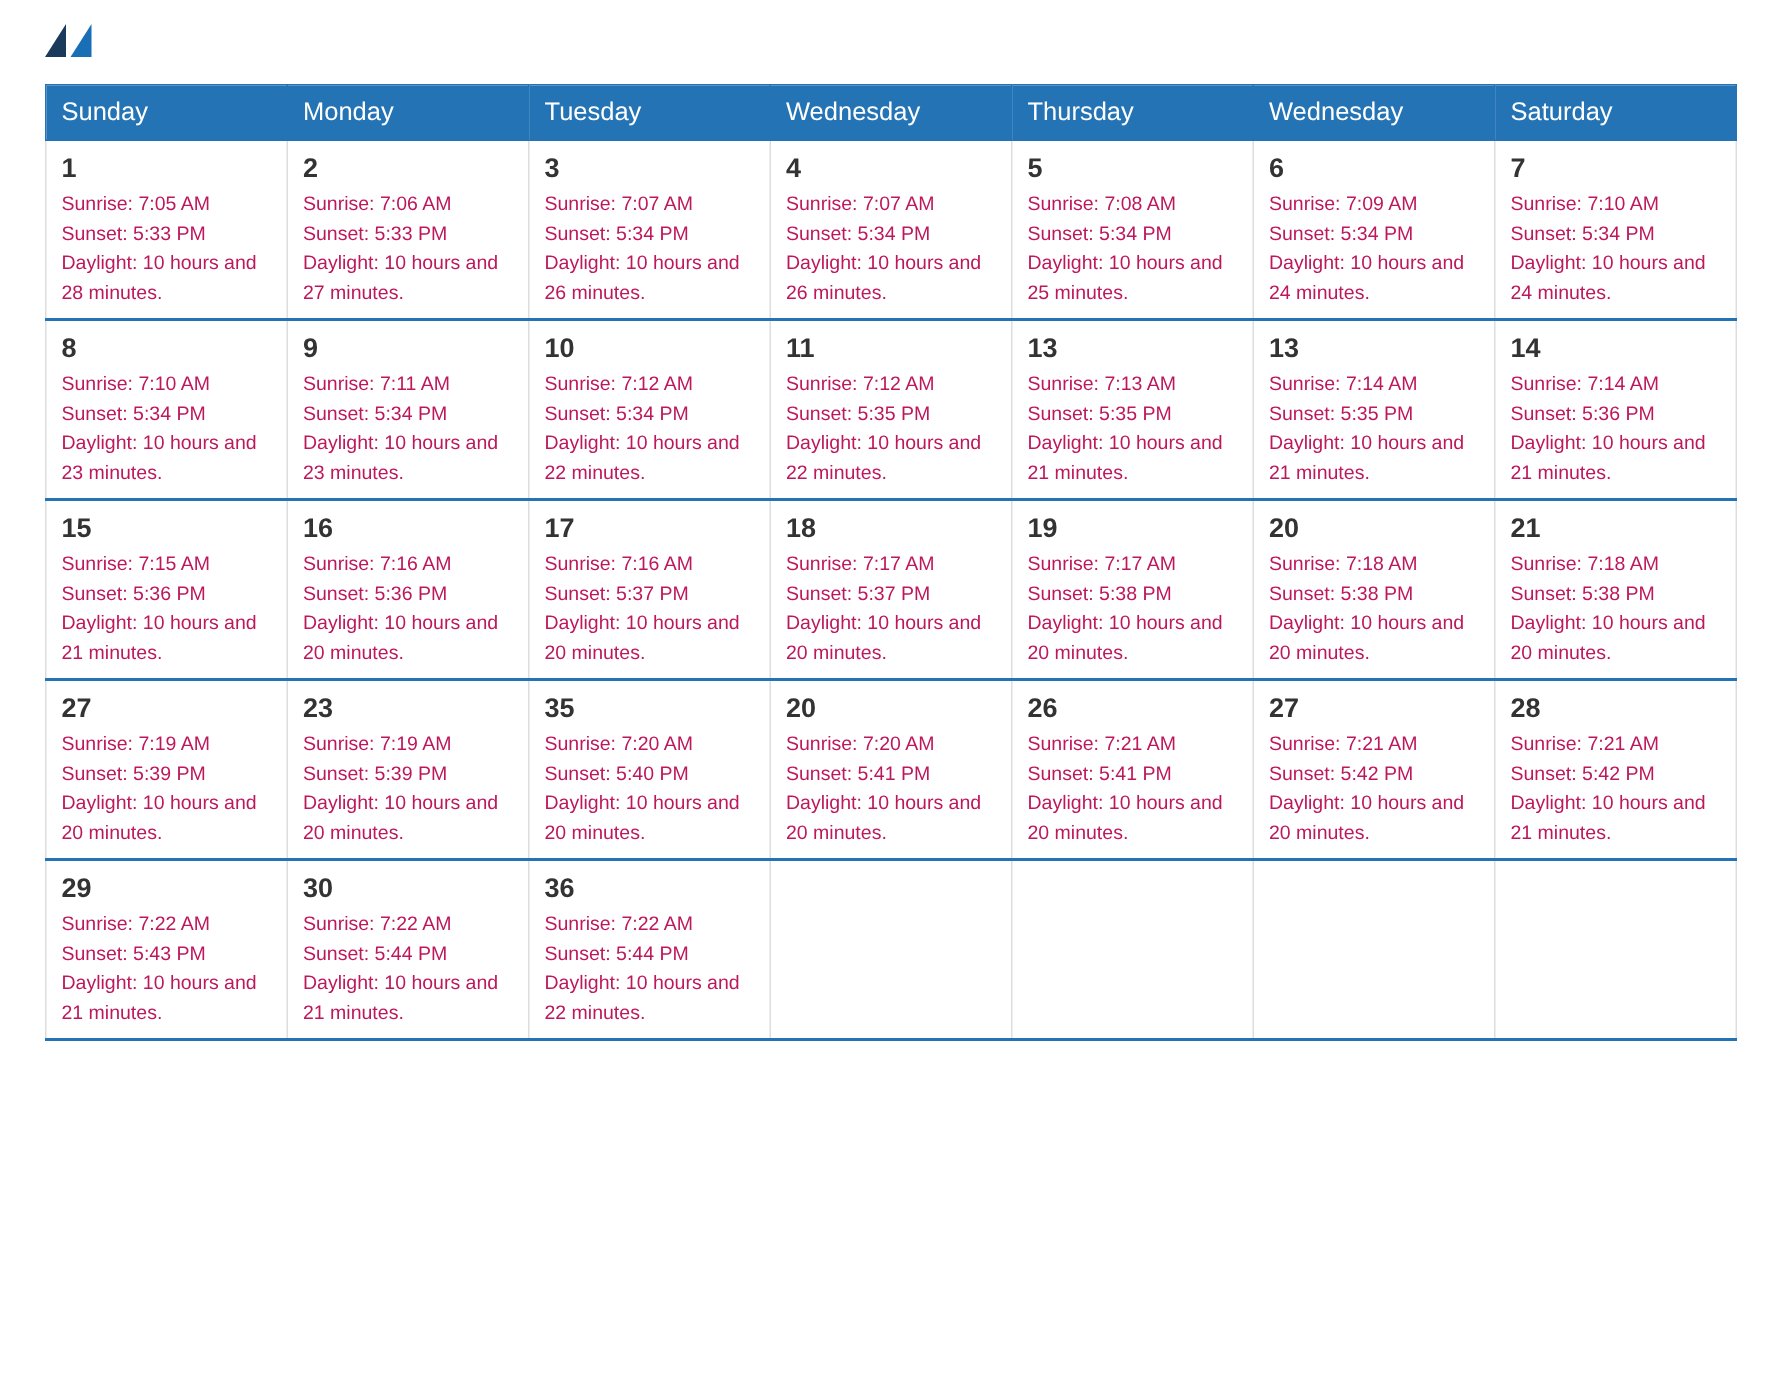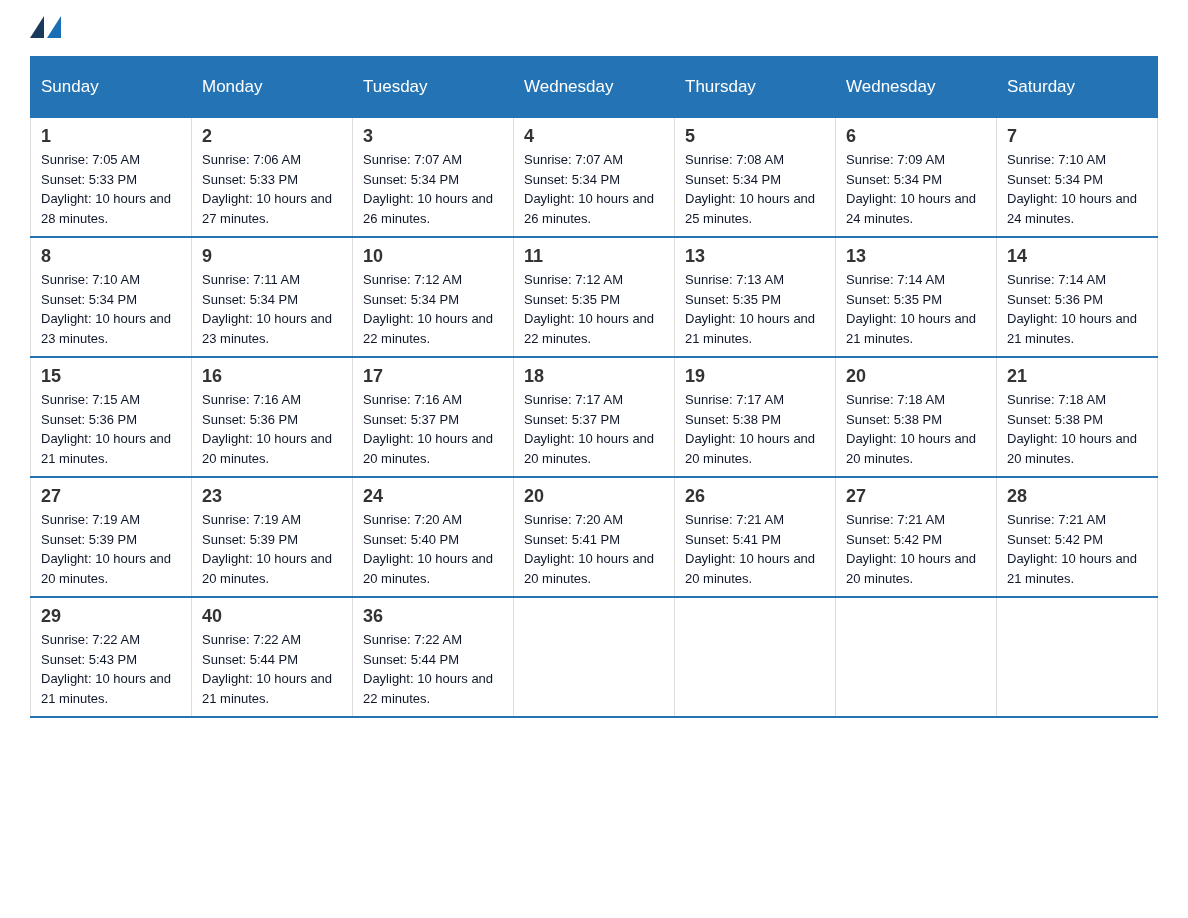--- a/index.html
+++ b/index.html
@@ -52,21 +52,21 @@
     }
     table {
       width: 100%;
       border-collapse: collapse;
     }
     thead tr th {
       background-color: #2474b5;
       color: #fff;
       font-size: 17px;
       font-weight: normal;
-      padding: 20px 10px;
+      padding: 8px 10px;
       text-align: left;
       border: 1px solid #2474b5;
     }
     tbody tr td {
       vertical-align: top;
       padding: 8px 10px;
       font-size: 13.5px;
       color: #333;
       border: 1px solid #ddd;
       width: 14.28%;
@@ -74,21 +74,21 @@
     }
     .day-number {
       font-size: 18px;
       font-weight: bold;
       color: #333;
       display: block;
       margin-bottom: 3px;
     }
     .day-info {
       font-size: 13px;
-      color: #0f172a;
+      color: #be185d;
       line-height: 1.5;
     }
     tbody tr {
       border-bottom: 2px solid #2474b5;
     }
     tbody tr td.empty {
       background: #fff;
     }
     .logo-triangle {
       display: inline-block;
@@ -237,21 +237,21 @@
       <tr>
         <td>
           <span class="day-number">27</span>
           <div class="day-info">Sunrise: 7:19 AM<br>Sunset: 5:39 PM<br>Daylight: 10 hours and 20 minutes.</div>
         </td>
         <td>
           <span class="day-number">23</span>
           <div class="day-info">Sunrise: 7:19 AM<br>Sunset: 5:39 PM<br>Daylight: 10 hours and 20 minutes.</div>
         </td>
         <td>
-          <span class="day-number">24</span>
+          <span class="day-number">35</span>
           <div class="day-info">Sunrise: 7:20 AM<br>Sunset: 5:40 PM<br>Daylight: 10 hours and 20 minutes.</div>
         </td>
         <td>
           <span class="day-number">20</span>
           <div class="day-info">Sunrise: 7:20 AM<br>Sunset: 5:41 PM<br>Daylight: 10 hours and 20 minutes.</div>
         </td>
         <td>
           <span class="day-number">26</span>
           <div class="day-info">Sunrise: 7:21 AM<br>Sunset: 5:41 PM<br>Daylight: 10 hours and 20 minutes.</div>
         </td>
@@ -263,21 +263,21 @@
           <span class="day-number">28</span>
           <div class="day-info">Sunrise: 7:21 AM<br>Sunset: 5:42 PM<br>Daylight: 10 hours and 21 minutes.</div>
         </td>
       </tr>
       <tr>
         <td>
           <span class="day-number">29</span>
           <div class="day-info">Sunrise: 7:22 AM<br>Sunset: 5:43 PM<br>Daylight: 10 hours and 21 minutes.</div>
         </td>
         <td>
-          <span class="day-number">40</span>
+          <span class="day-number">30</span>
           <div class="day-info">Sunrise: 7:22 AM<br>Sunset: 5:44 PM<br>Daylight: 10 hours and 21 minutes.</div>
         </td>
         <td>
           <span class="day-number">36</span>
           <div class="day-info">Sunrise: 7:22 AM<br>Sunset: 5:44 PM<br>Daylight: 10 hours and 22 minutes.</div>
         </td>
         <td class="empty"></td>
         <td class="empty"></td>
         <td class="empty"></td>
         <td class="empty"></td>

